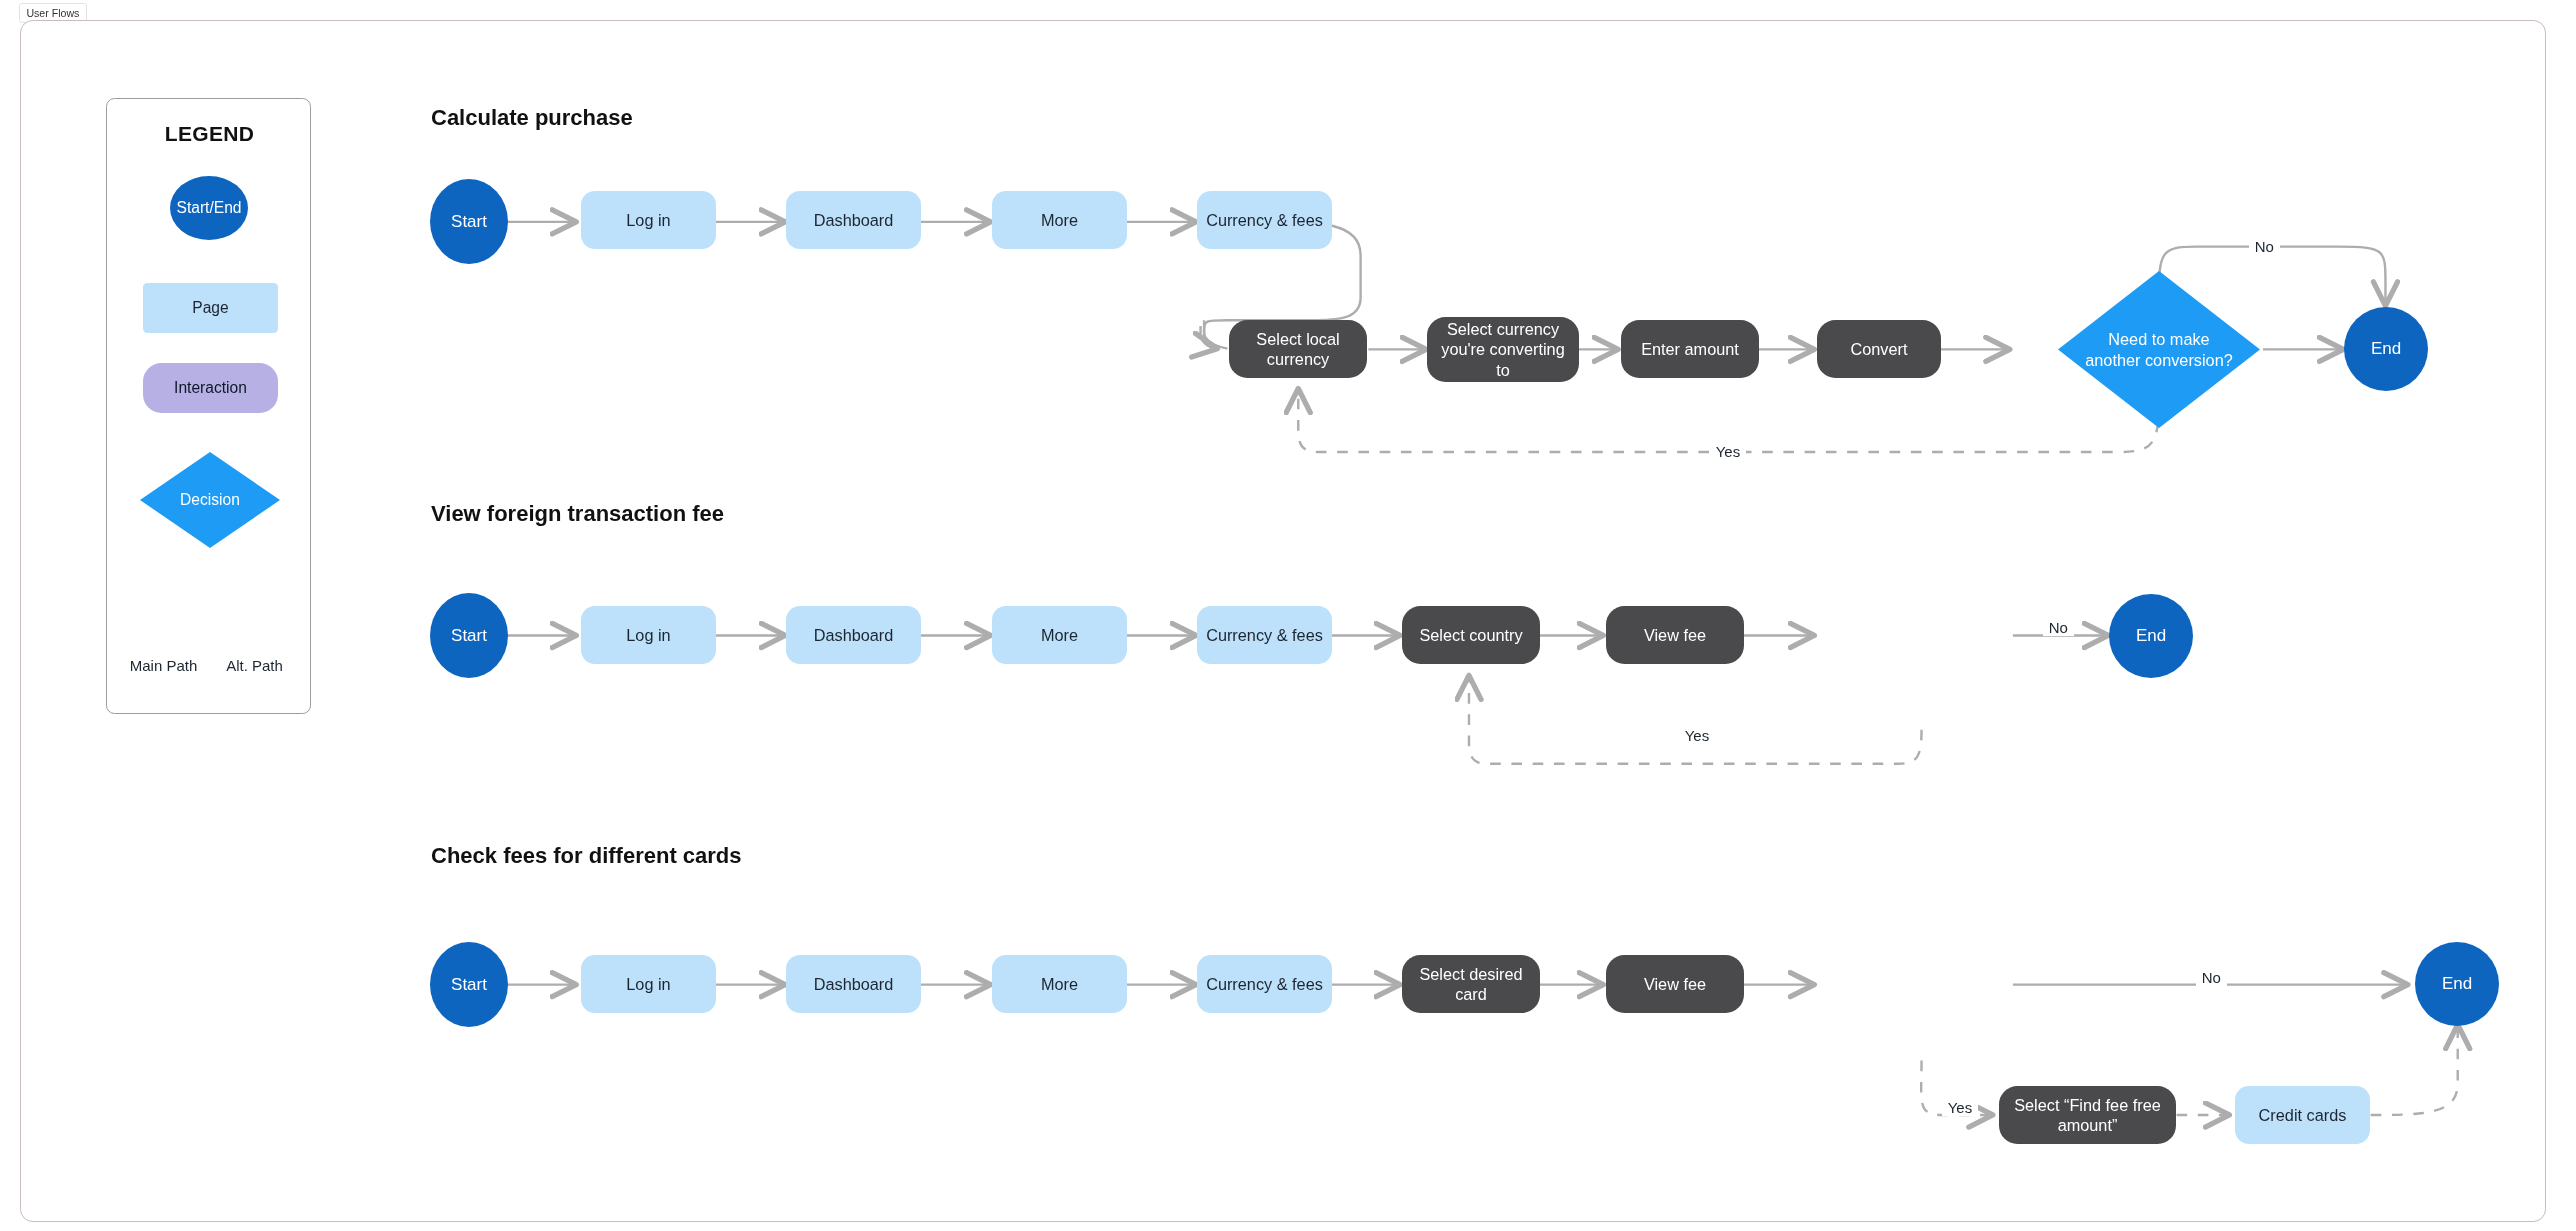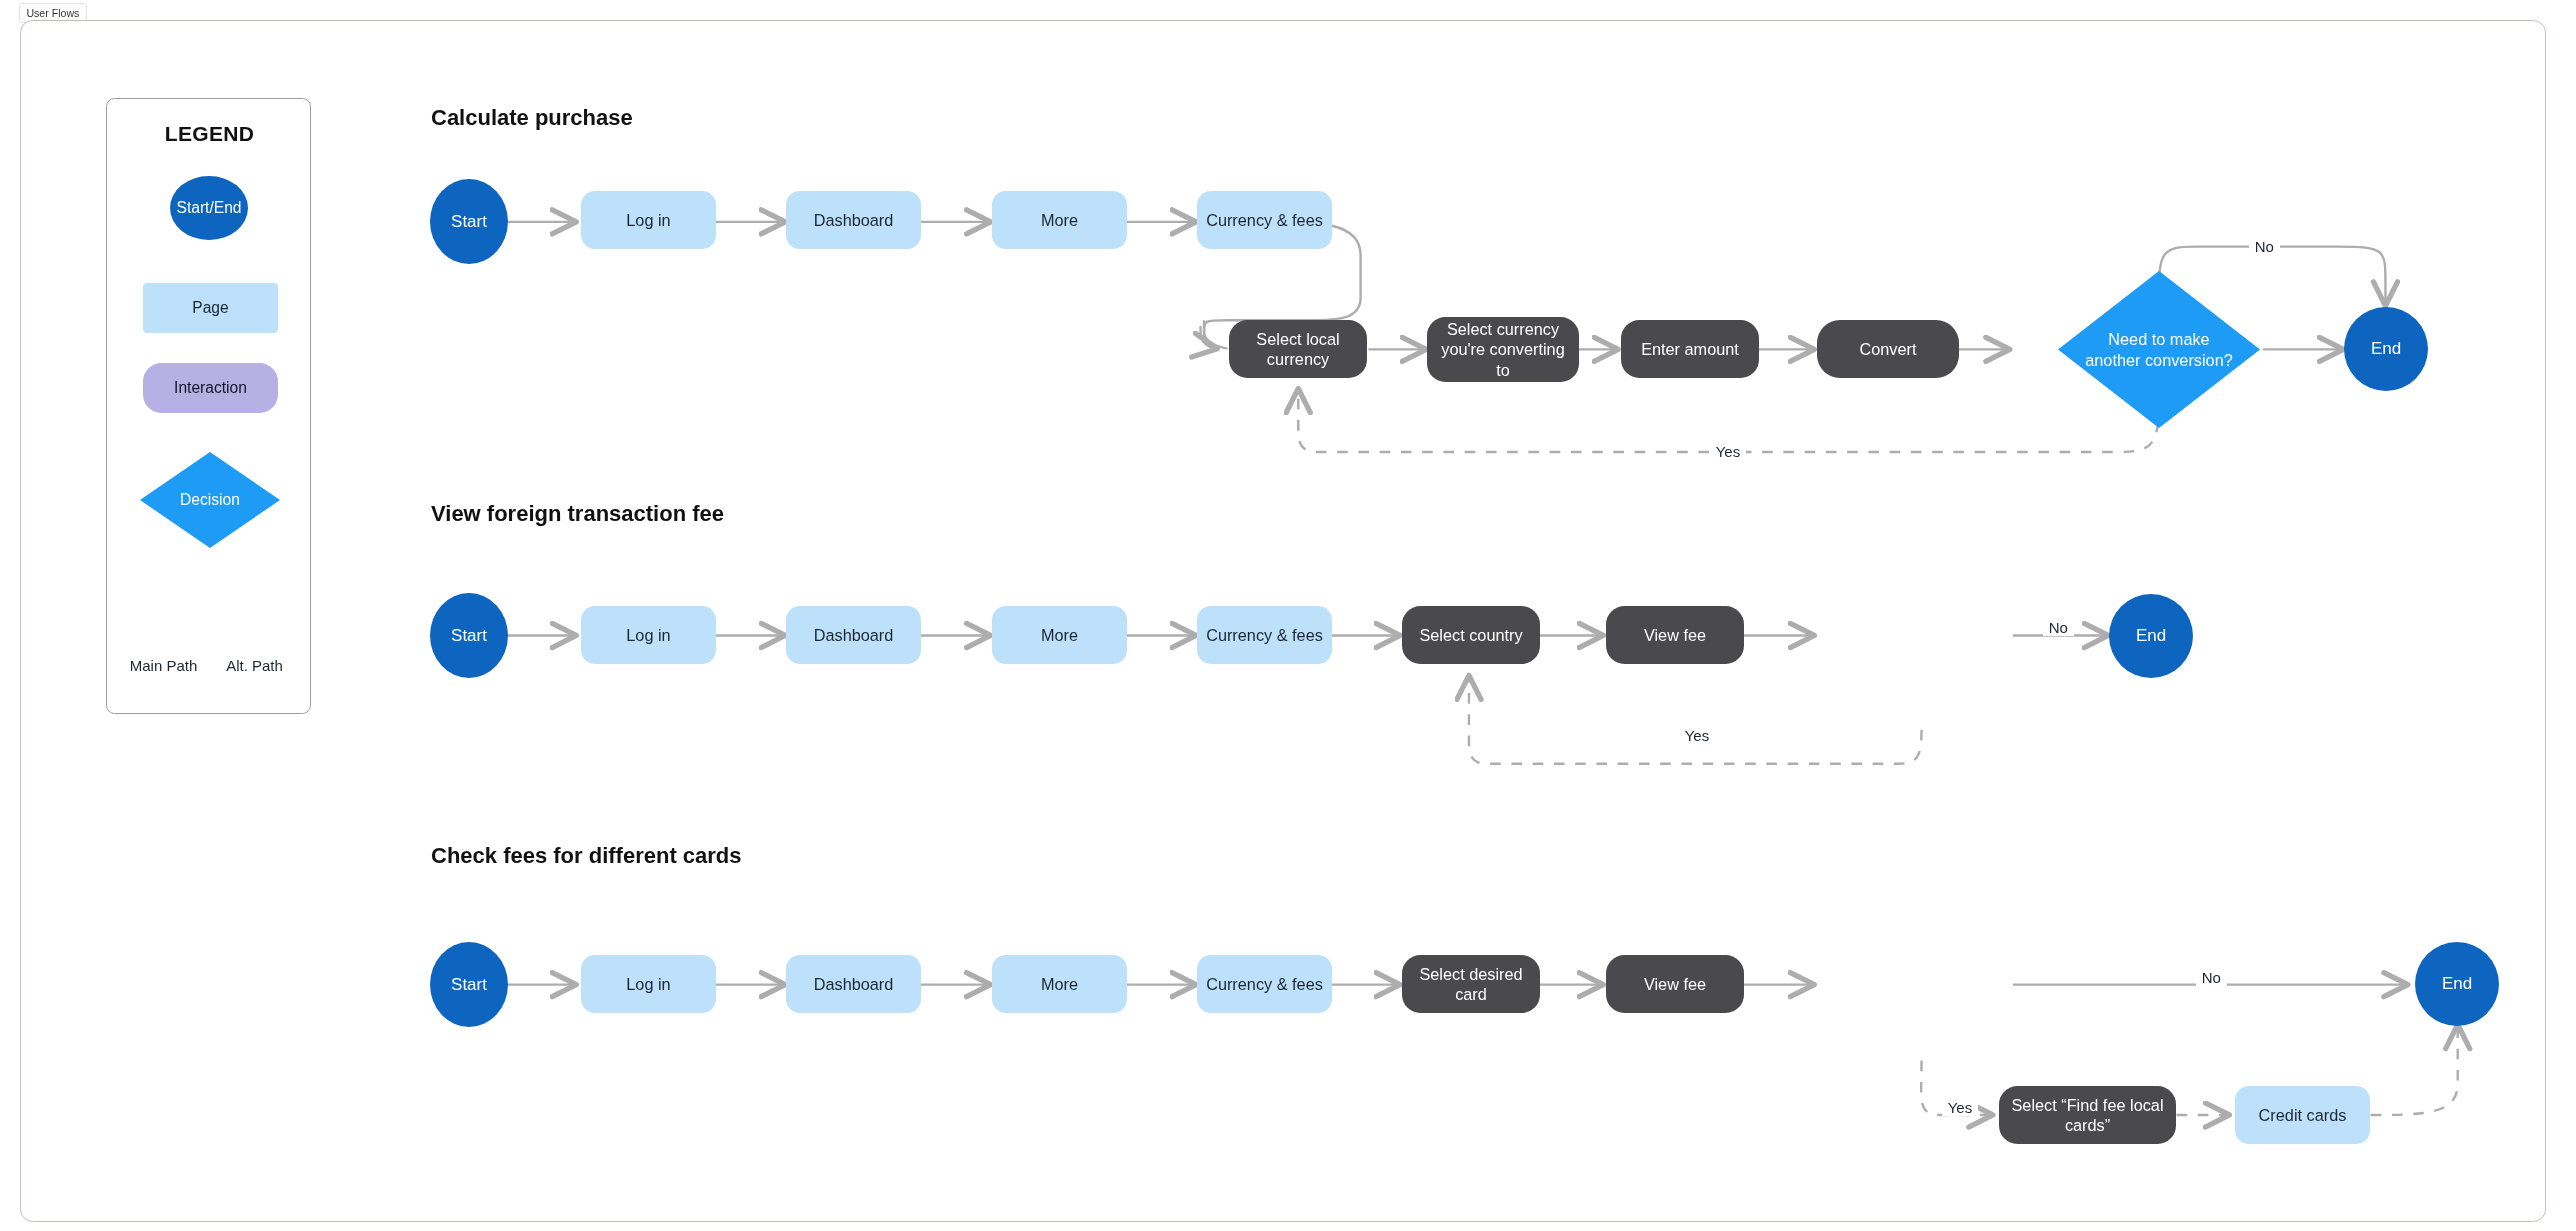--- a/index.html
+++ b/index.html
@@ -216,21 +216,21 @@
     </div>
 
   <div class="node n-interaction" style="left:1427px;top:317px;width:152px;height:65px;">
     <span class="lbl">Select currency you're converting to</span>
     </div>
 
   <div class="node n-interaction" style="left:1621px;top:320px;width:138px;height:58px;">
     <span class="lbl">Enter amount</span>
     </div>
 
-  <div class="node n-interaction" style="left:1817px;top:320px;width:142px;height:58px;border-radius:23px;">
+  <div class="node n-interaction" style="left:1817px;top:320px;width:124px;height:58px;">
     <span class="lbl">Convert</span>
     </div>
 
   <div class="node n-decision" style="left:2058px;top:271px;width:202px;height:157px;">
     <div class="dia"></div>
     <span class="lbl">Need to make another conversion?</span>
     </div>
 
   <div class="node n-terminal" style="left:2344px;top:307px;width:84px;height:84px;">
     <span class="lbl">End</span>
@@ -302,21 +302,21 @@
   <div class="node n-interaction" style="left:1402px;top:955px;width:138px;height:58px;justify-content:flex-end;">
     <span class="lbl">Select desired card</span>
     </div>
 
   <div class="node n-interaction" style="left:1606px;top:955px;width:138px;height:58px;">
     <span class="lbl">View fee</span>
     </div>
 
 
   <div class="node n-interaction" style="left:1999px;top:1086px;width:177px;height:58px;">
-    <span class="lbl">Select “Find fee local cards”</span>
+    <span class="lbl">Select “Find fee free amount”</span>
     </div>
 
   <div class="node n-page" style="left:2235px;top:1086px;width:135px;height:58px;">
     <span class="lbl">Credit cards</span>
     </div>
 
   <div class="node n-terminal" style="left:2415px;top:942px;width:84px;height:84px;">
     <span class="lbl">End</span>
     </div>
 

